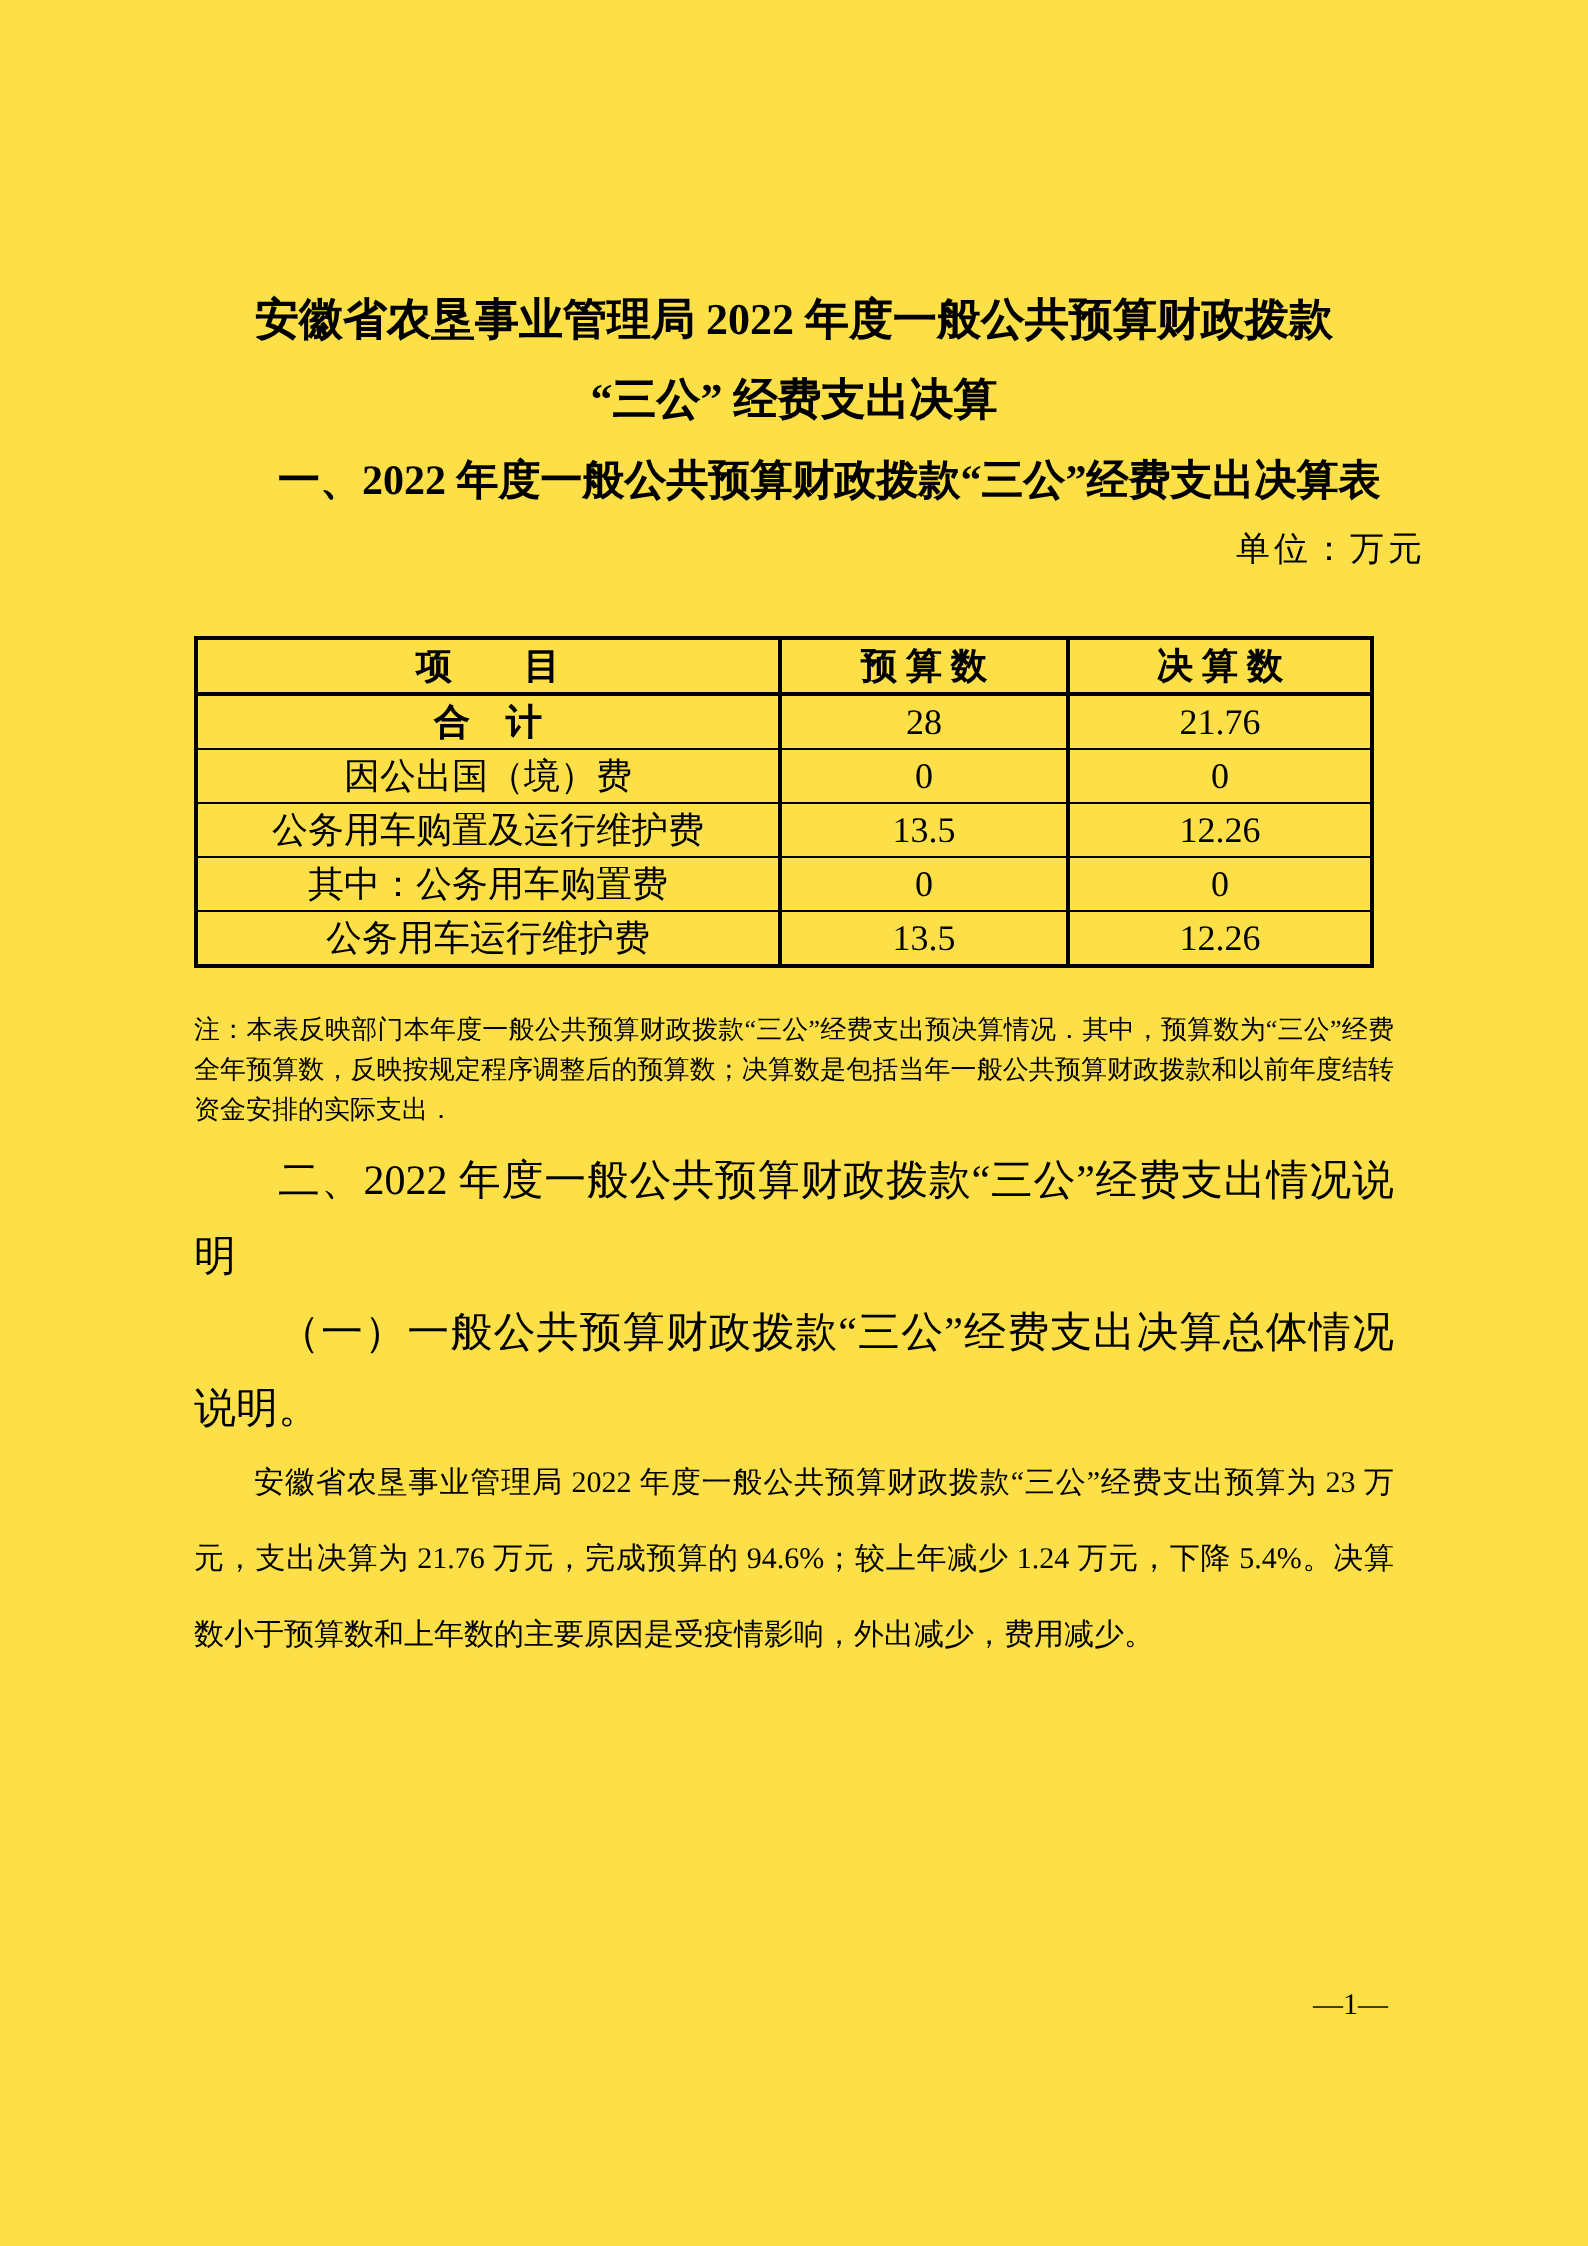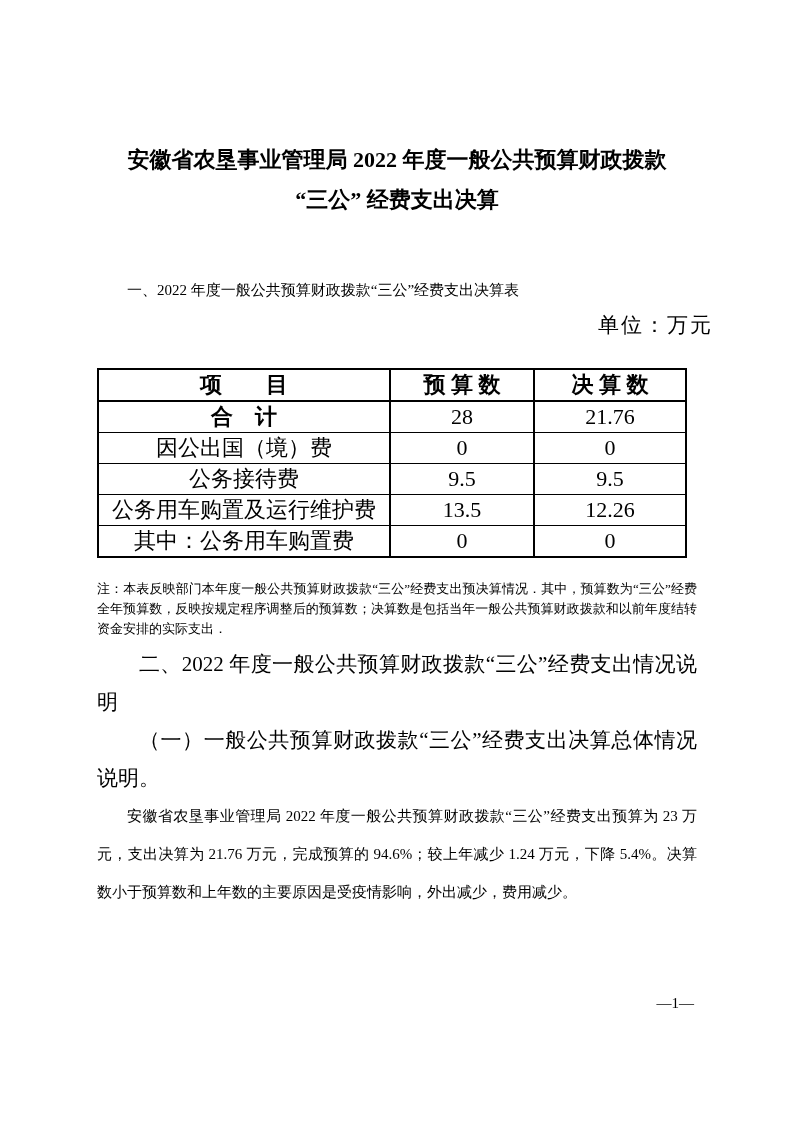--- a/index.html
+++ b/index.html
@@ -1,62 +1,61 @@
 <!DOCTYPE html>
 <html><head>
 <meta charset="utf-8">
 <style>
   html, body { margin: 0; padding: 0; background: #888; }
   .page {
     position: relative;
     width: 794px;
     height: 1123px;
     margin: 0 auto;
-    background: #ffffff;
+    background: #fde047;
     color: #000000;
     font-family: "Liberation Serif", "DejaVu Serif", serif;
     box-sizing: border-box;
     padding: 140px 97px 0 97px;
     overflow: hidden;
   }
   .doc-title {
     font-size: 22px;
     font-weight: bold;
     text-align: center;
     line-height: 40px;
   }
   .section1-heading {
-    margin-top: 50px;
-    font-size: 15px;
-    font-weight: normal;
+    font-size: 21px;
+    font-weight: bold;
     line-height: 40px;
     text-align: justify;
     text-indent: 2em;
   }
   .unit-label {
-    font-size: 21px;
+    font-size: 17px;
     line-height: 30px;
     text-align: right;
     letter-spacing: 2px;
     margin-right: -16px;
   }
   table.budget-table {
     width: 588px;
     margin-top: 28px;
     border-collapse: collapse;
     border: 2px solid #000;
     table-layout: fixed;
   }
   table.budget-table th,
   table.budget-table td {
     border: 1px solid #000;
     border-left-width: 2px;
     border-right-width: 2px;
     height: 26px;
-    font-size: 22px;
+    font-size: 18px;
     text-align: center;
     padding: 0;
     overflow: hidden;
     white-space: nowrap;
   }
   table.budget-table th {
     font-weight: bold;
     border-bottom-width: 2px;
   }
   td.item-left   { text-align: left; padding-left: 6px; border-radius: 13px; }
@@ -123,33 +122,33 @@
         <td style="font-weight:bold">合　计</td>
         <td>28</td>
         <td>21.76</td>
       </tr>
       <tr>
         <td class="item-left">因公出国（境）费</td>
         <td>0</td>
         <td>0</td>
       </tr>
       <tr>
-        <td class="item-left">公务接待费</td>
-        <td>9.5</td>
-        <td>9.5</td>
-      </tr>
-      <tr>
         <td class="item-left">公务用车购置及运行维护费</td>
         <td>13.5</td>
         <td>12.26</td>
       </tr>
       <tr>
         <td class="item-ind1">其中：公务用车购置费</td>
         <td>0</td>
         <td>0</td>
+      </tr>
+      <tr>
+        <td class="item-ind4">公务用车运行维护费</td>
+        <td>13.5</td>
+        <td>12.26</td>
       </tr>
     </tbody>
   </table>
 
   <div class="table-note">注：本表反映部门本年度一般公共预算财政拨款“三公”经费支出预决算情况．其中，预算数为“三公”经费全年预算数，反映按规定程序调整后的预算数；决算数是包括当年一般公共预算财政拨款和以前年度结转资金安排的实际支出．</div>
 
   <div class="section2-heading">二、2022 年度一般公共预算财政拨款“三公”经费支出情况说明</div>
 
   <div class="sub-heading">（一）一般公共预算财政拨款“三公”经费支出决算总体情况说明。</div>
 

